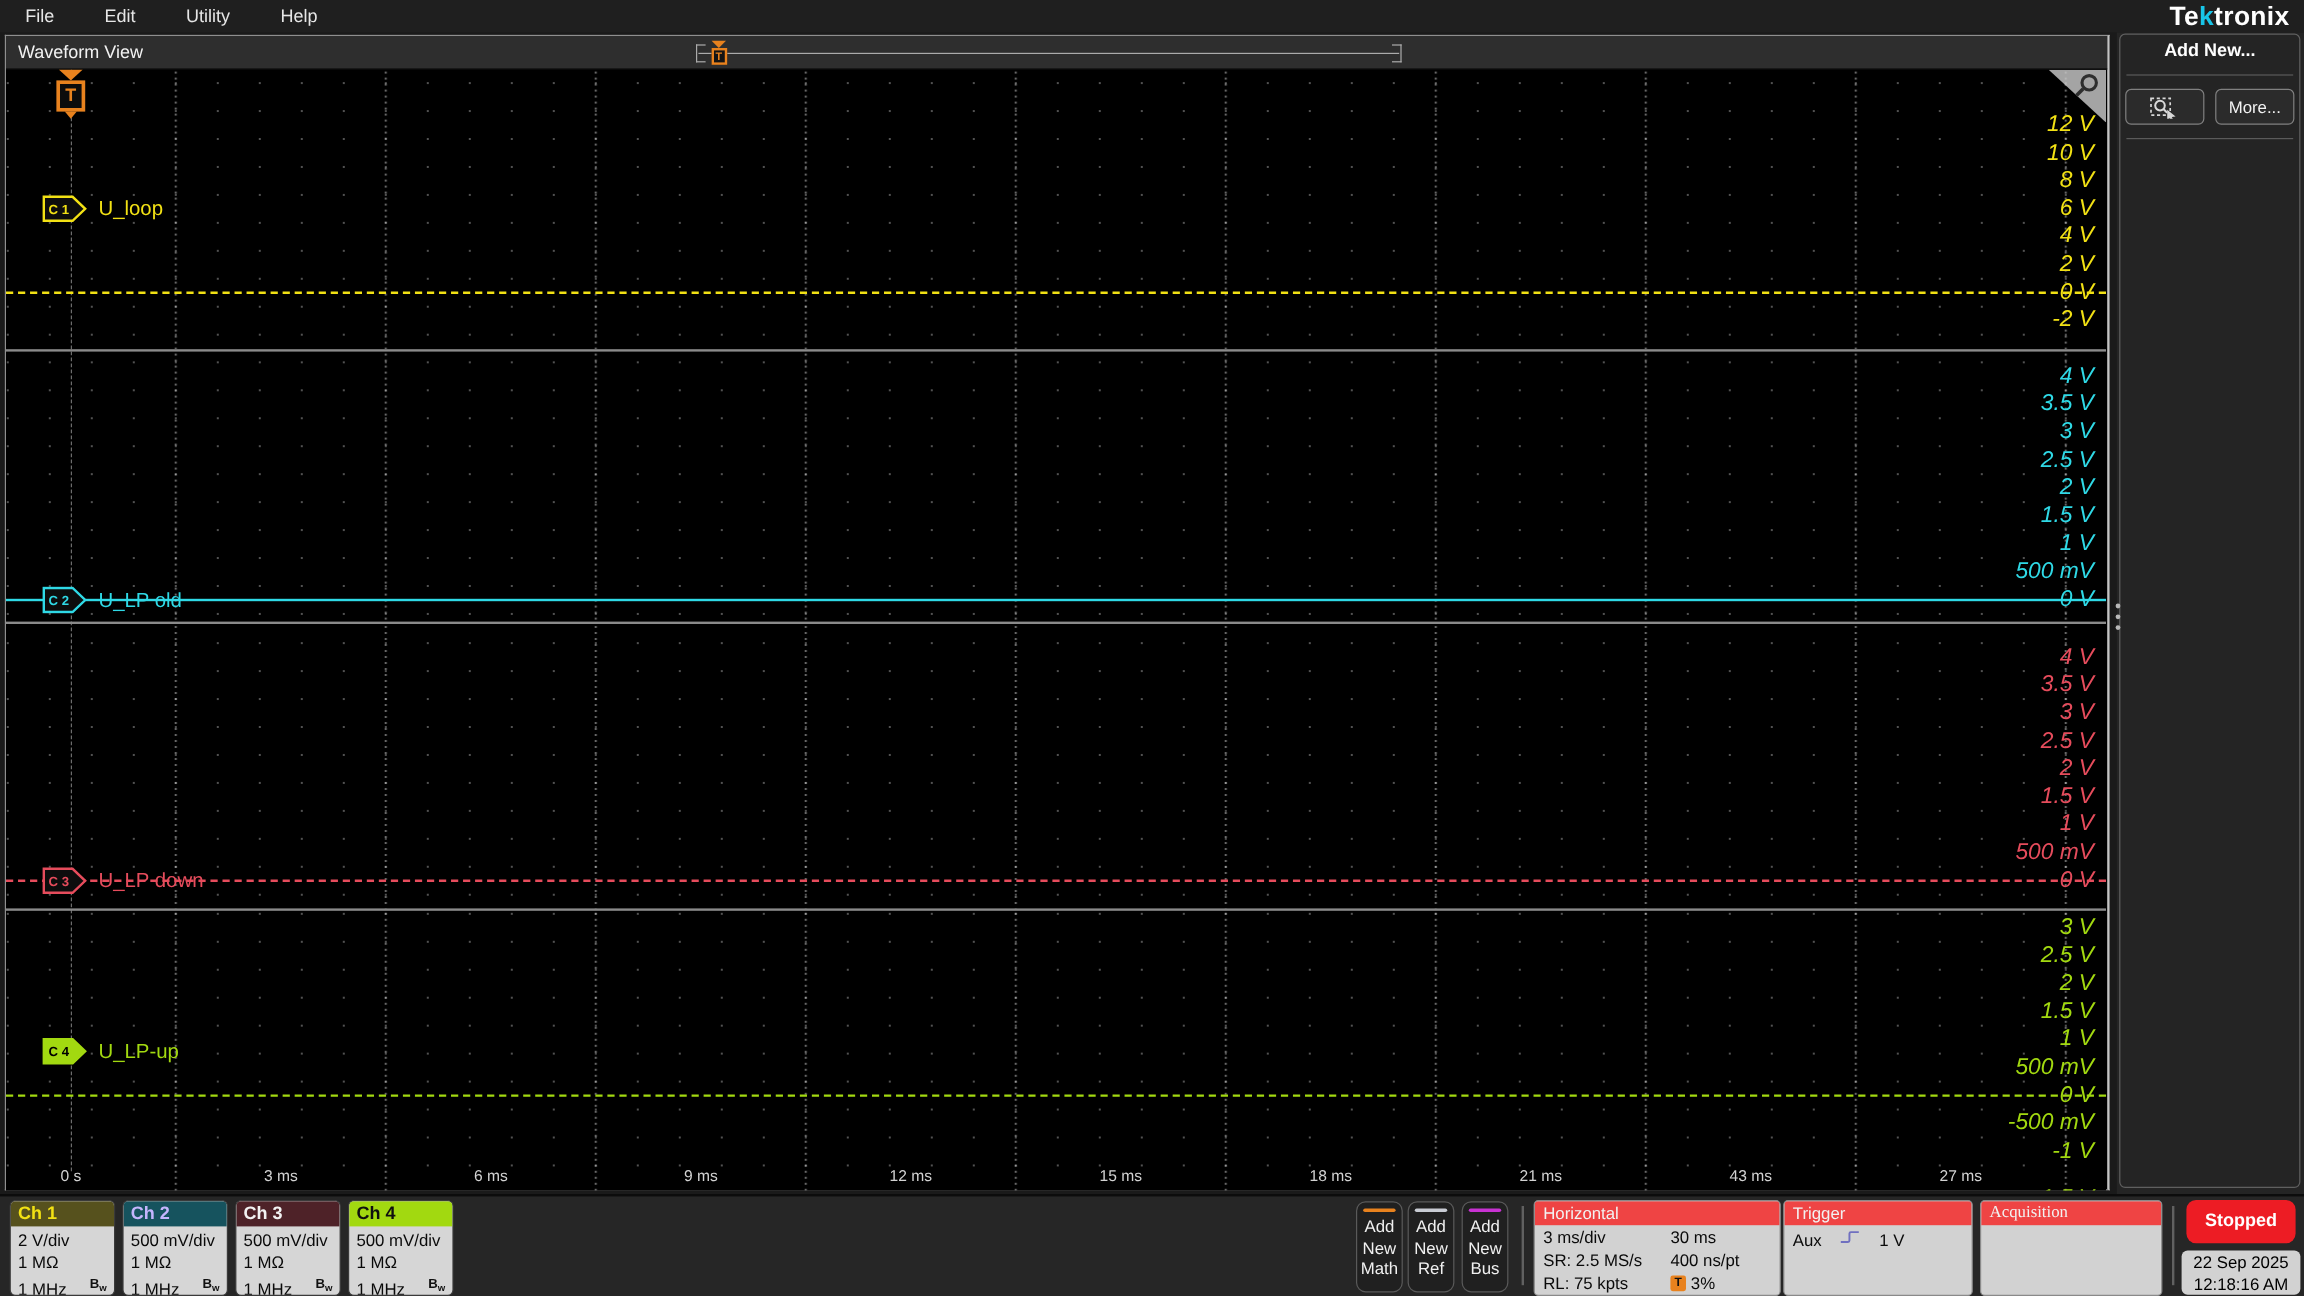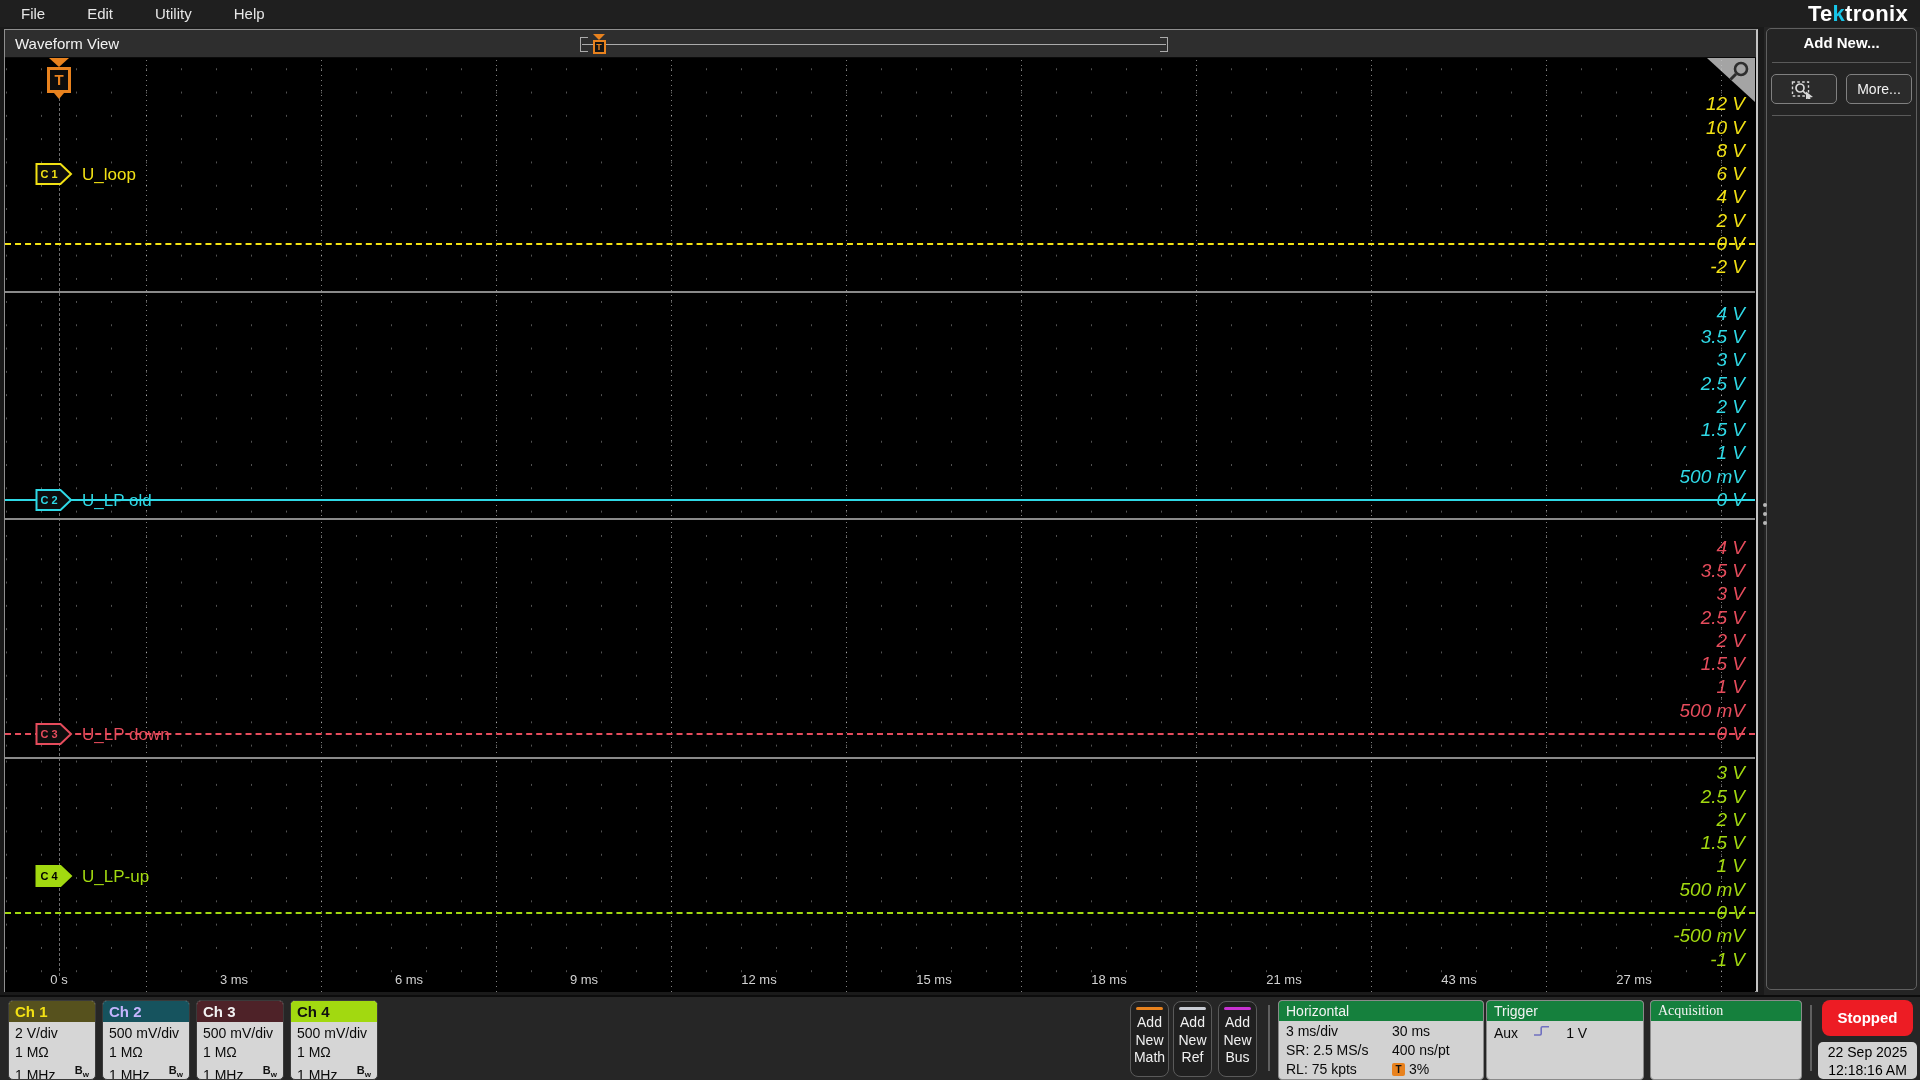--- a/index.html
+++ b/index.html
@@ -94,21 +94,21 @@
 
   .addbtn { position:absolute; top:4px; width:39px; height:76px; background:#202020;
     border:1px solid #5a5a5a; border-radius:8px; color:#f0f0f0; font-size:14px;
     text-align:center; line-height:17.5px; cursor:default; }
   .addbtn .accent { height:3px; width:27px; margin:5px auto 4px auto; border-radius:2px; }
 
   .vsep { position:absolute; top:8px; width:2px; height:66px; background:#606060; }
 
   .info-panel { position:absolute; top:3px; height:80px; background:#d2d2d2;
     border:1px solid #8a8a8a; border-radius:4px; overflow:hidden; cursor:default; }
-  .info-hdr { height:20px; background:#15803d; color:#f2f2f2; font-size:14px;
+  .info-hdr { height:20px; background:#ef4444; color:#f2f2f2; font-size:14px;
     line-height:20px; padding-left:7px; }
   .info-body { font-size:14px; color:#0a0a0a; padding:1px 5px 0 7px; line-height:19px; }
   .hrow { display:flex; }
   .hcell0 { width:106px; }
   .hcell1 { flex:1; display:flex; align-items:center; gap:4px; }
   .t-icon { display:inline-block; width:13px; height:13px; background:#e8821e;
     border-radius:2px; color:#101010; font-size:10px; font-weight:bold;
     text-align:center; line-height:13px; }
   .trig-body { display:flex; align-items:center; gap:14px; padding-top:2px; }
 

